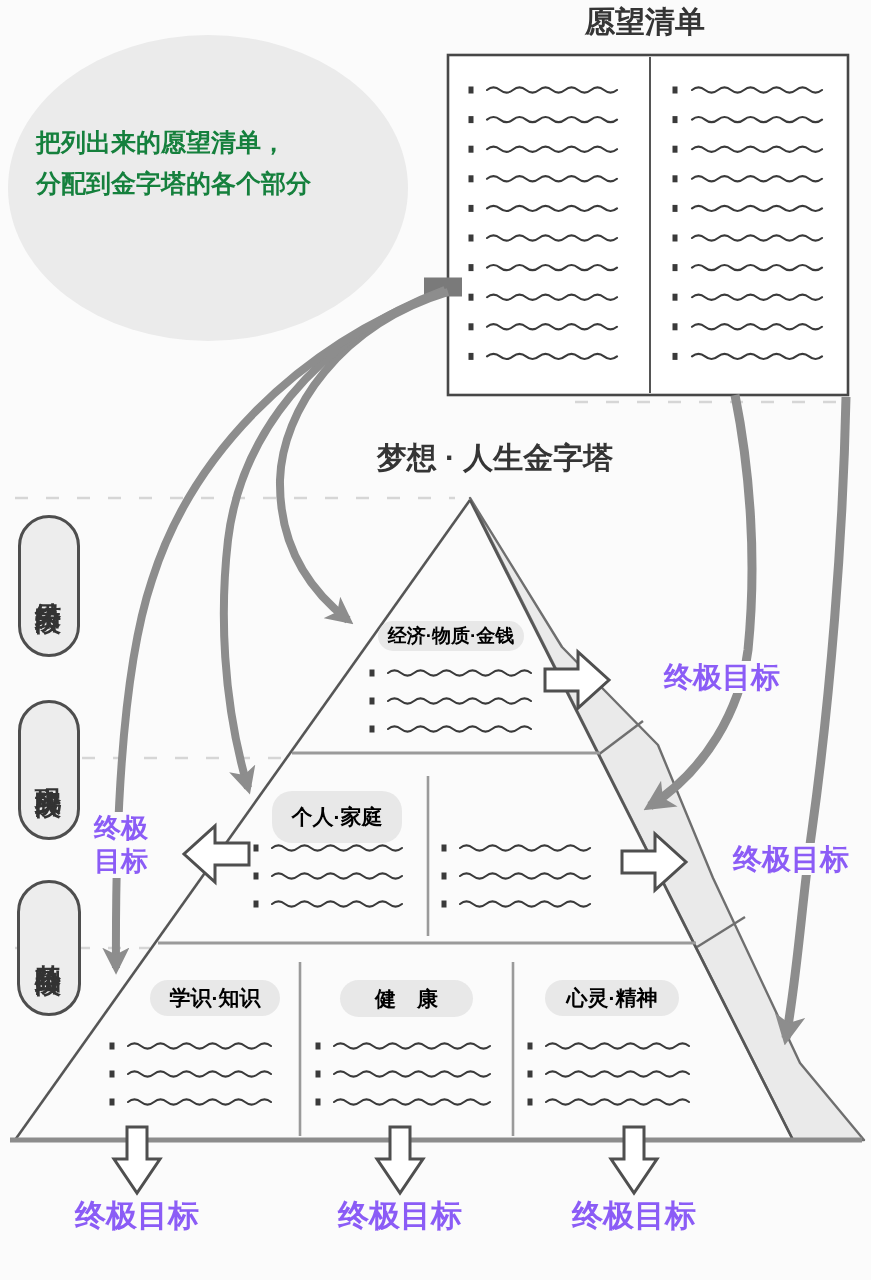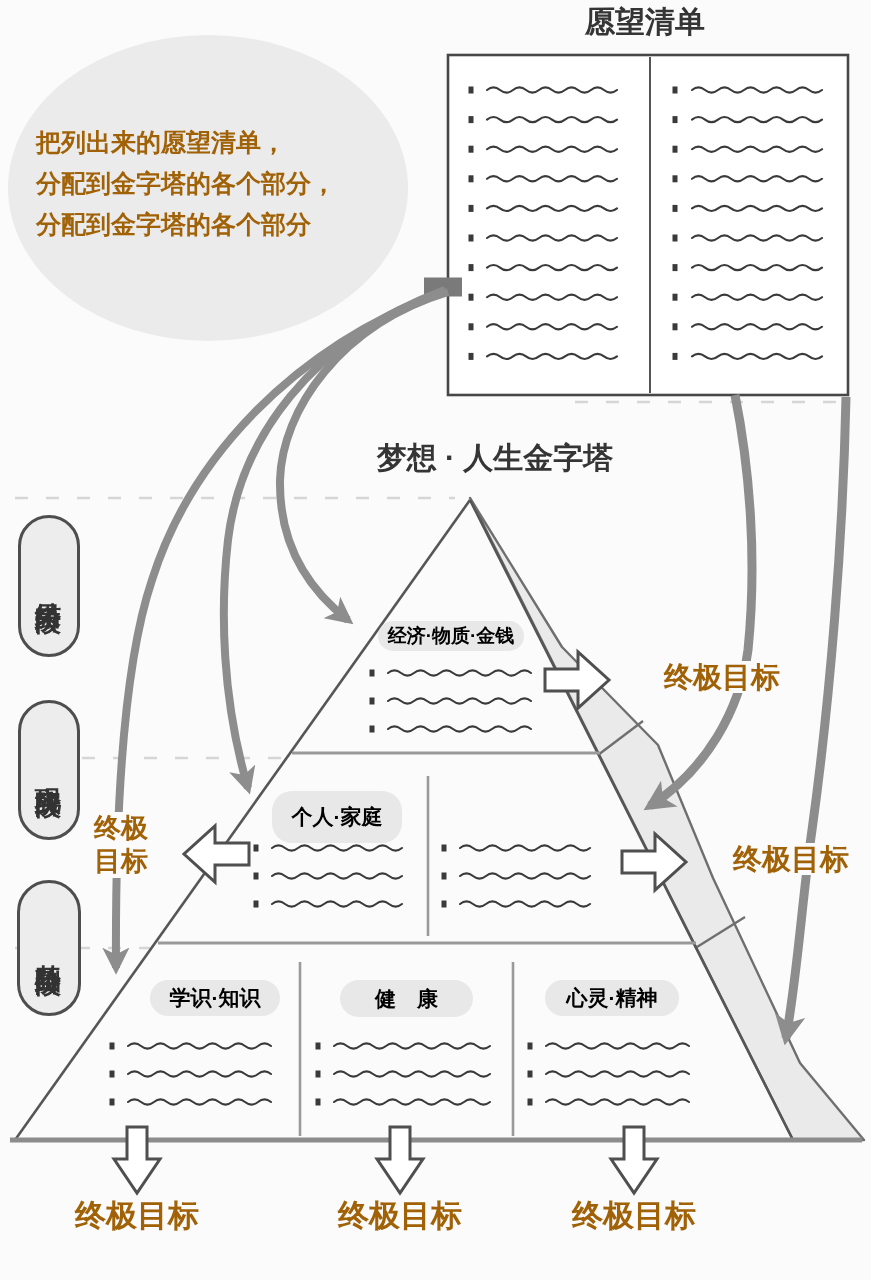--- a/index.html
+++ b/index.html
@@ -2,34 +2,34 @@
 <html><head>
 <meta charset="utf-8">
 <style>
   html,body{margin:0;padding:0;background:#e9e9e9;}
   .canvas{
     position:relative;width:871px;height:1280px;background:#fbfbfb;
     overflow:hidden;font-family:"Liberation Sans","DejaVu Sans",sans-serif;
   }
   .canvas svg{position:absolute;left:0;top:0;}
   .ttl{position:absolute;color:#353535;font-weight:bold;text-align:center;white-space:nowrap;}
-  .goal{position:absolute;color:#a16207;font-weight:bold;text-align:center;background:#fbfbfb;line-height:1.12;}
+  .goal{position:absolute;color:#8b5cf6;font-weight:bold;text-align:center;background:#fbfbfb;line-height:1.12;}
   .pill{
     position:absolute;background:#e8e8e8;border-radius:20px;
     display:flex;align-items:center;justify-content:center;
     color:#000000;font-weight:bold;white-space:nowrap;
   }
   .stage{
     position:absolute;background:#ededed;border:3px solid #4e4e4e;border-radius:32px;
     display:flex;align-items:center;justify-content:center;
     writing-mode:vertical-rl;text-orientation:upright;
     font-weight:bold;color:#333;letter-spacing:2px;
   }
   .bubble{position:absolute;background:#ebebeb;border-radius:50%;}
-  .bubble-text{position:absolute;color:#a16207;font-weight:bold;font-size:25px;line-height:41px;white-space:nowrap;}
+  .bubble-text{position:absolute;color:#15803d;font-weight:bold;font-size:25px;line-height:41px;white-space:nowrap;}
 </style>
 </head>
 <body>
 
 <div class="canvas">
 
   <svg id="art" width="871" height="1280" viewBox="0 0 871 1280">
     <defs>
       <marker id="ah" viewBox="0 0 10 10" refX="7.5" refY="5" markerWidth="3.4" markerHeight="3.4" orient="auto" markerUnits="strokeWidth">
         <path d="M0,0 L10,5 L0,10 L2.5,5 z" fill="#8d8d8d"></path>
@@ -155,21 +155,20 @@
         <polygon points="624,1127 644,1127 644,1159 657,1159 634,1193 611,1159 624,1159" fill="#ffffff" stroke="#4f4f4f" stroke-width="3" stroke-linejoin="miter"></polygon>
       </g>
   </svg>
 
   <div class="ttl" style="left:520px;top:2px;width:250px;font-size:30px;">愿望清单</div>
   <div class="ttl" style="left:330px;top:438px;width:330px;font-size:30px;">梦想 · 人生金字塔</div>
 
   <div class="bubble" style="left:8px;top:35px;width:400px;height:306px;"></div>
   <div class="bubble-text" style="left:36px;top:122px;">
     <div>把列出来的愿望清单，</div>
-    <div>分配到金字塔的各个部分，</div>
     <div>分配到金字塔的各个部分</div>
   </div>
 
   <div class="stage" style="left:18px;top:515px;width:56px;height:136px;font-size:26px;">结果阶段</div>
   <div class="stage" style="left:18px;top:700px;width:56px;height:134px;font-size:26px;">实现阶段</div>
   <div class="stage" style="left:17px;top:880px;width:58px;height:130px;font-size:26px;">基础阶段</div>
 
   <div class="pill" style="left:378px;top:621px;width:146px;height:30px;font-size:19px;">经济·物质·金钱</div>
   <div class="pill" style="left:272px;top:791px;width:130px;height:52px;font-size:21px;">个人·家庭</div>
   <div class="pill" style="left:150px;top:980px;width:130px;height:36px;font-size:21px;">学识·知识</div>

